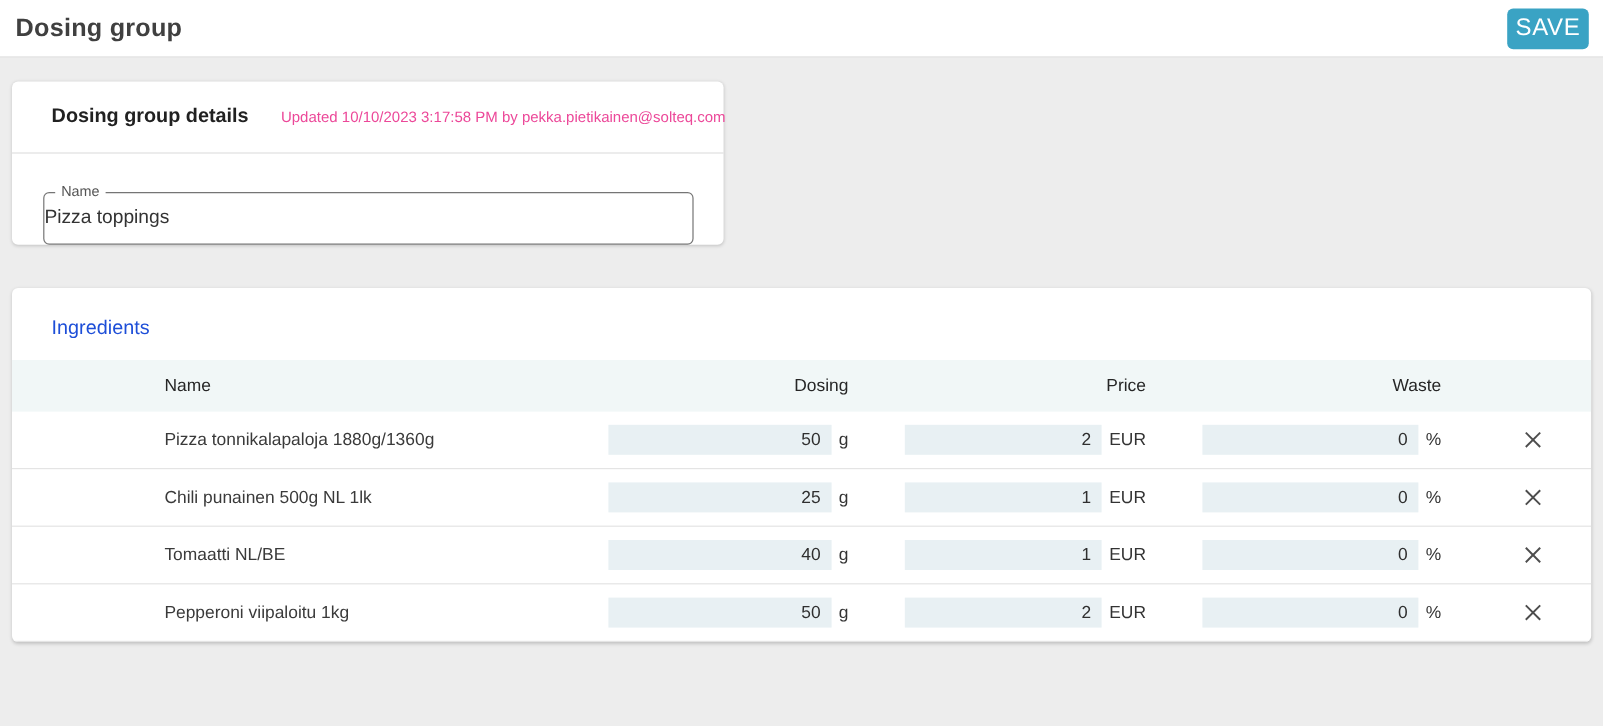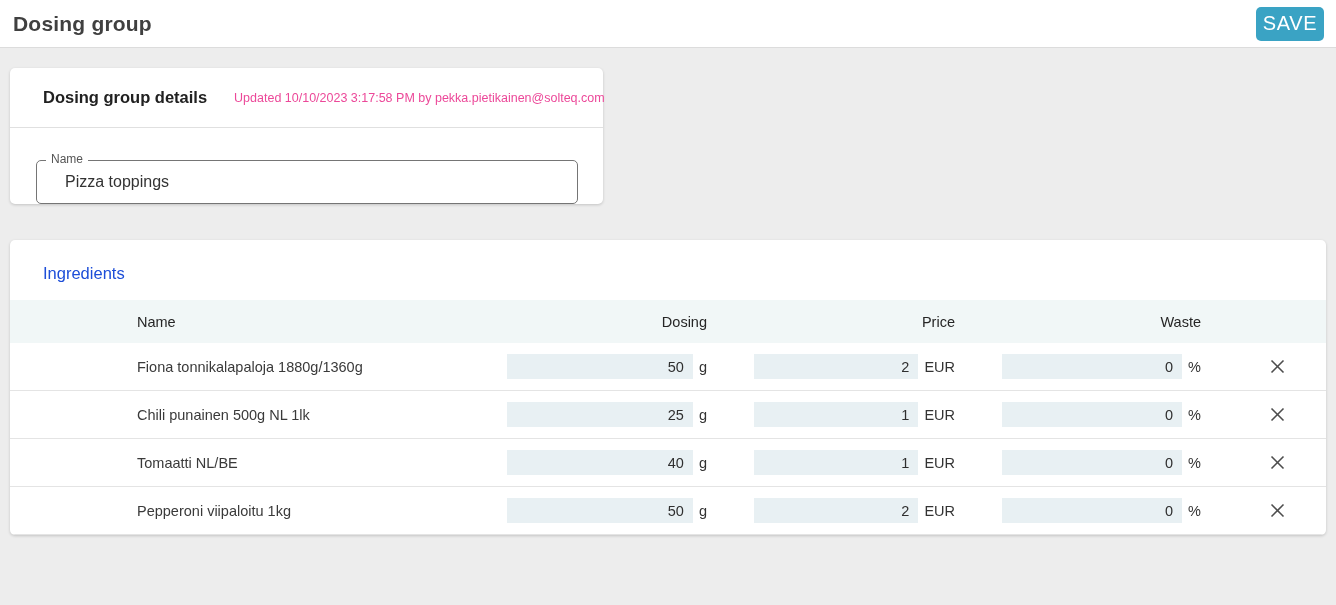--- a/index.html
+++ b/index.html
@@ -34,21 +34,21 @@
     display:flex; align-items:center; gap:27px;
     height:60px; padding:0 20px 0 33px;
     border-bottom:1px solid #e0e0e0;
   }
   .details-title { font-size:16.5px; font-weight:700; color:#212121; white-space:nowrap; }
   .updated-text { font-size:12.5px; color:#ec4899; white-space:nowrap; }
 
   .field-wrap { position:relative; margin:32px 25px 36px 26px; }
   .text-field {
     width:100%; height:44px; border:1px solid #757575; border-radius:5px;
-    padding:0 28px; font-size:16px; color:#333333; background:#ffffff;
+    padding:0 0; font-size:16px; color:#333333; background:#ffffff;
     font-family:inherit; outline:none;
   }
   .field-label {
     position:absolute; top:-8px; left:10px; padding:0 5px;
     background:#ffffff; font-size:12px; color:#555555; line-height:14px;
   }
 
   
   .ingredients-card { width:1316px; border-radius:5px; overflow:hidden; }
   .ingredients-title { height:60px; padding:24px 33px 0; font-size:16.5px; color:#1d4ed8; font-weight:500; }
@@ -124,21 +124,21 @@
       <div class="name-cell">Name</div>
       <div class="th-right">Dosing</div>
       <div class="th-right">Price</div>
       <div class="th-right">Waste</div>
       <div></div>
     </div>
 
     <div>
   <div class="grid-row t-row">
     <div></div>
-    <div class="name-cell">Fiona tonnikalapaloja 1880g/1360g</div>
+    <div class="name-cell">Pizza tonnikalapaloja 1880g/1360g</div>
     <div class="cell-input">
       <input class="num-input" type="text" value="50" style="">
       <span class="unit">g</span>
     </div>
     <div class="cell-input cell-pad">
       <input class="num-input" type="text" value="2" style="">
       <span class="unit">EUR</span>
     </div>
     <div class="cell-input cell-pad">
       <input class="num-input" type="text" value="0" style="">

